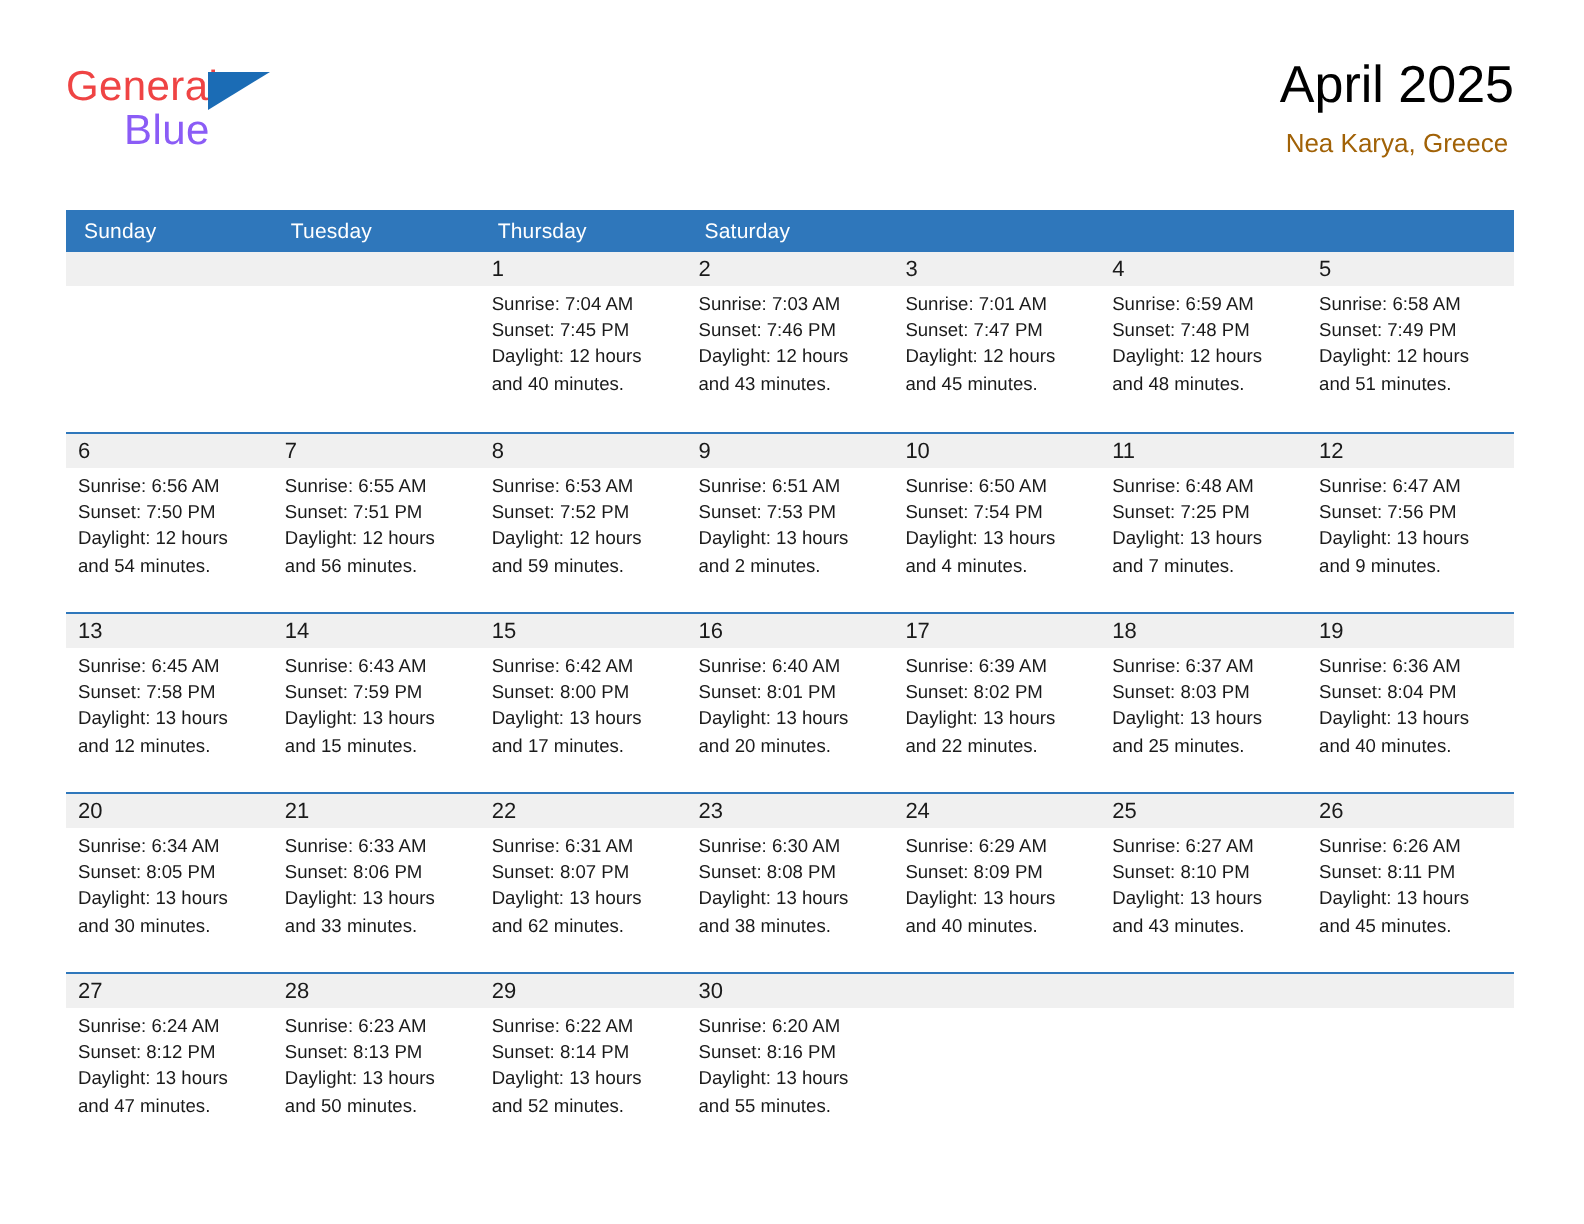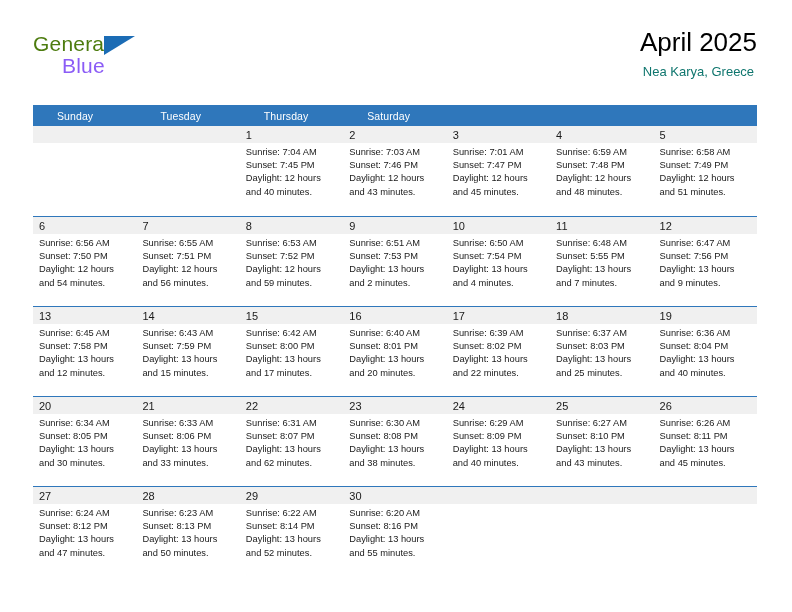--- a/index.html
+++ b/index.html
@@ -37,21 +37,21 @@
     top: 6px;
     width: 130px;
     height: 56px;
   }
   .brand-general {
     position: absolute;
     left: 0;
     top: 0;
     font-size: 21px;
     letter-spacing: 0.2px;
-    color: #4d7c0f;
+    color: #ef4444;
     font-family: "Liberation Sans", sans-serif;
   }
   .brand-triangle {
     position: absolute;
     left: 71px;
     top: 4px;
     width: 0;
     height: 0;
     border-left: 31px solid #1b6cb5;
     border-bottom: 19px solid transparent;
@@ -73,21 +73,21 @@
     text-align: center;
   }
   .cal-title {
     font-size: 26px;
     color: #000000;
     line-height: 32px;
     white-space: nowrap;
   }
   .cal-subtitle {
     font-size: 13px;
-    color: #0f766e;
+    color: #a16207;
     line-height: 20px;
     margin-top: 4px;
     white-space: nowrap;
   }
 
   
   .calendar {
     position: absolute;
     left: 33px;
     top: 105px;
@@ -97,21 +97,21 @@
   .dow-row {
     display: flex;
     width: 724px;
     height: 21px;
     background: #2f77bb;
   }
   .dow-cell {
     width: 103.43px;
     height: 21px;
     box-sizing: border-box;
-    padding-left: 24px;
+    padding-left: 9px;
     display: flex;
     align-items: center;
     color: #ffffff;
     font-size: 10.5px;
     letter-spacing: 0.1px;
   }
 
   .week-row {
     display: flex;
     width: 724px;
@@ -281,21 +281,21 @@
               <div>Sunrise: 6:50 AM</div>
               <div>Sunset: 7:54 PM</div>
               <div>Daylight: 13 hours</div>
               <div>and 4 minutes.</div>
             </div>
           </div>
           <div class="day-cell">
             <div class="day-number-band">11</div>
             <div class="day-body">
               <div>Sunrise: 6:48 AM</div>
-              <div>Sunset: 5:55 PM</div>
+              <div>Sunset: 7:25 PM</div>
               <div>Daylight: 13 hours</div>
               <div>and 7 minutes.</div>
             </div>
           </div>
           <div class="day-cell">
             <div class="day-number-band">12</div>
             <div class="day-body">
               <div>Sunrise: 6:47 AM</div>
               <div>Sunset: 7:56 PM</div>
               <div>Daylight: 13 hours</div>

